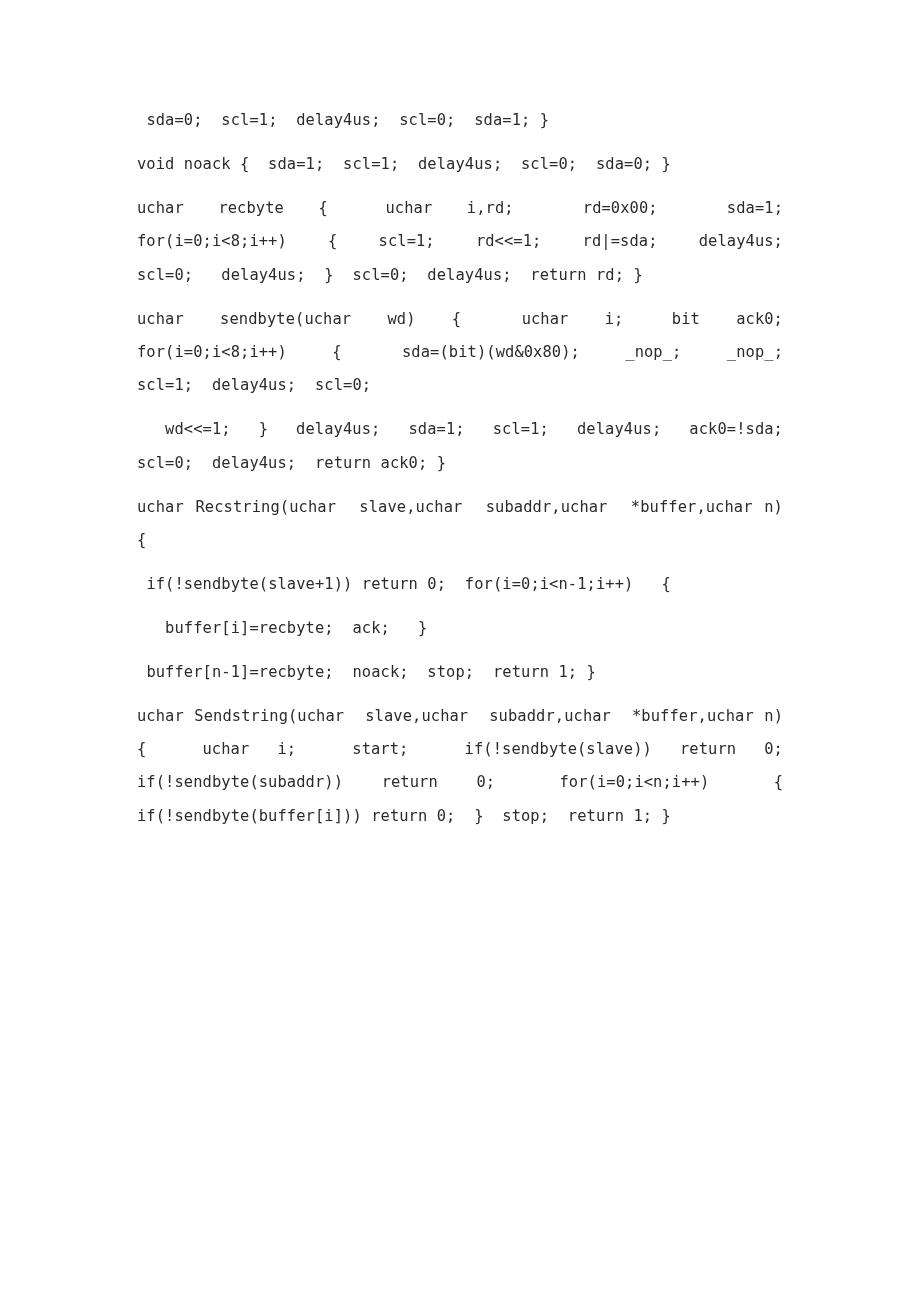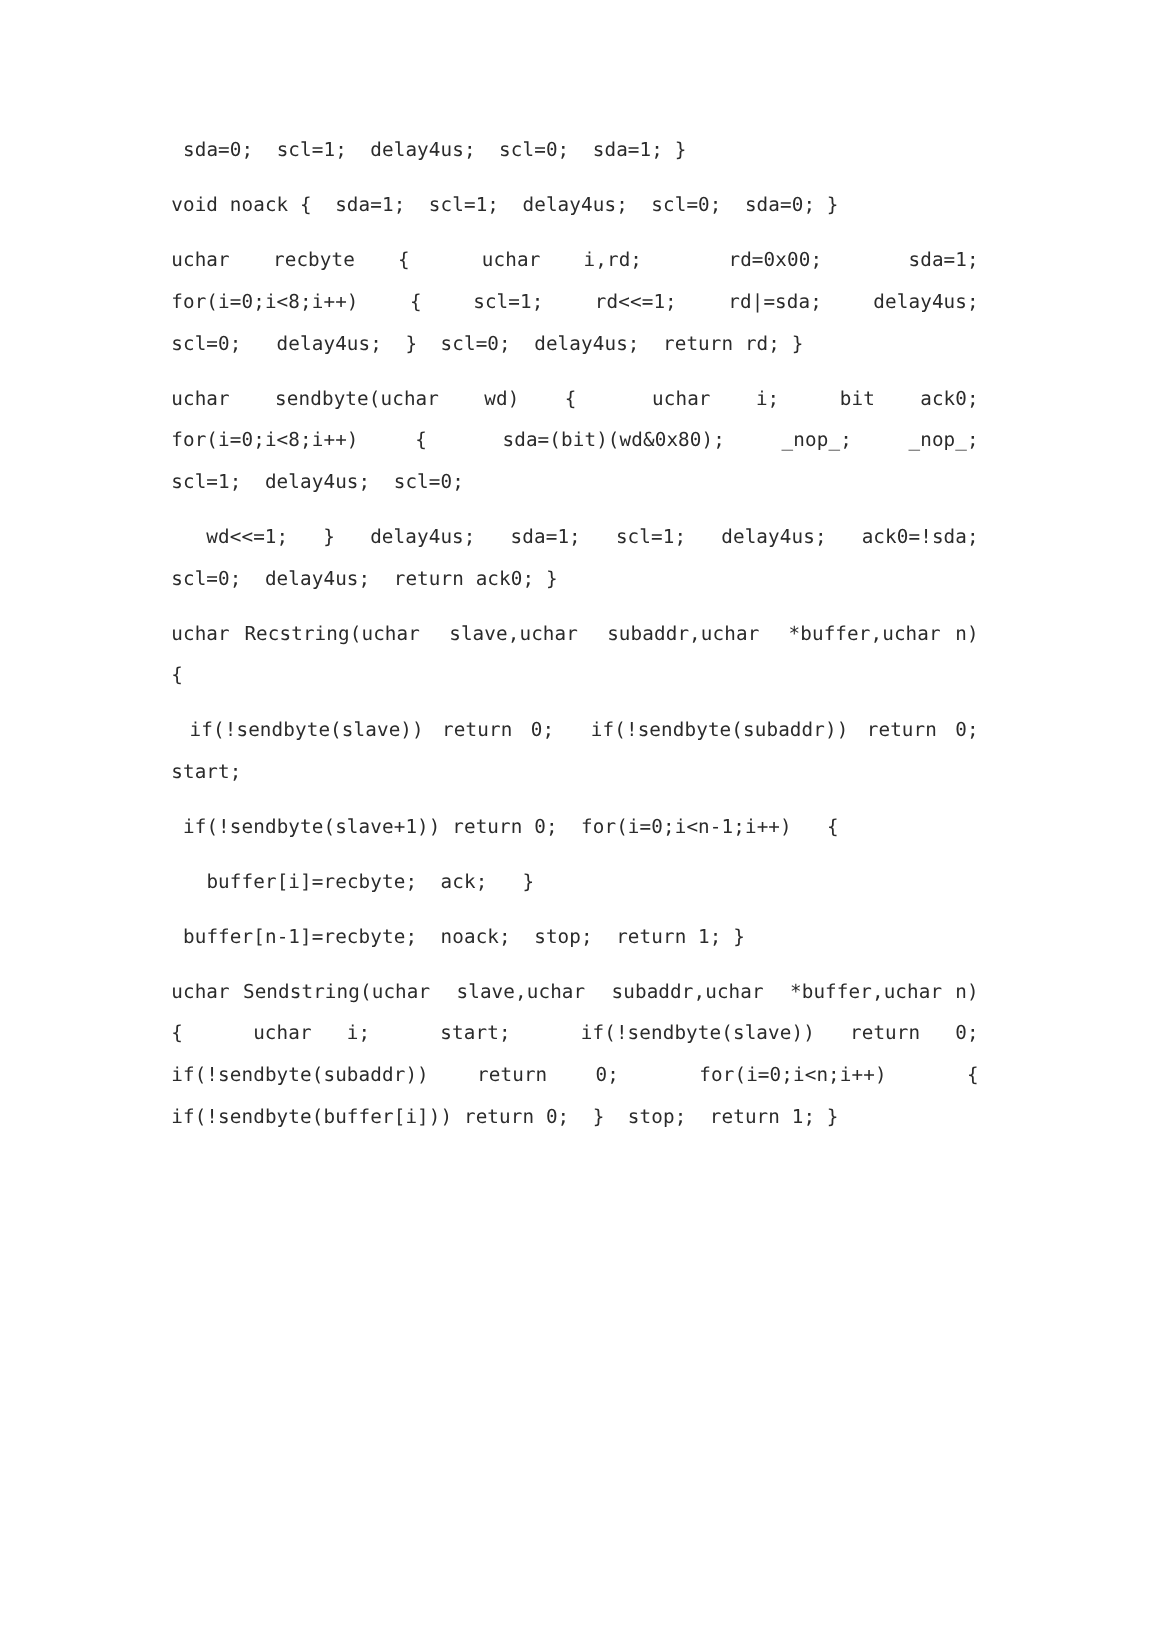--- a/index.html
+++ b/index.html
@@ -45,19 +45,18 @@
 <body>
 
 <div class="page" style="background: rgb(255, 255, 255); color: rgb(43, 43, 43);">
   <div class="content">
     <p class="para"> sda=0;  scl=1;  delay4us;  scl=0;  sda=1; }</p>
     <p class="para">void noack {  sda=1;  scl=1;  delay4us;  scl=0;  sda=0; }</p>
     <p class="para">uchar   recbyte   {     uchar   i,rd;      rd=0x00;      sda=1;  for(i=0;i&lt;8;i++)   {   scl=1;   rd&lt;&lt;=1;   rd|=sda;   delay4us;  scl=0;   delay4us;  }  scl=0;  delay4us;  return rd; }</p>
     <p class="para">uchar   sendbyte(uchar   wd)   {     uchar   i;    bit   ack0;  for(i=0;i&lt;8;i++)   {    sda=(bit)(wd&amp;0x80);   _nop_;   _nop_;  scl=1;  delay4us;  scl=0;</p>
     <p class="para">  wd&lt;&lt;=1;  }  delay4us;  sda=1;  scl=1;  delay4us;  ack0=!sda;  scl=0;  delay4us;  return ack0; }</p>
     <p class="para">uchar Recstring(uchar  slave,uchar  subaddr,uchar  *buffer,uchar n) {</p>
-    <p class="para"> if(!sendbyte(slave)) return 0;  if(!sendbyte(subaddr)) return 0;  start;</p>
     <p class="para"> if(!sendbyte(slave+1)) return 0;  for(i=0;i&lt;n-1;i++)   {</p>
     <p class="para">   buffer[i]=recbyte;  ack;   }</p>
     <p class="para"> buffer[n-1]=recbyte;  noack;  stop;  return 1; }</p>
     <p class="para">uchar Sendstring(uchar  slave,uchar  subaddr,uchar  *buffer,uchar n)  {    uchar  i;    start;    if(!sendbyte(slave))  return  0;  if(!sendbyte(subaddr))   return   0;     for(i=0;i&lt;n;i++)     {  if(!sendbyte(buffer[i])) return 0;  }  stop;  return 1; }</p>
   </div>
 </div>
 
 </body></html>

